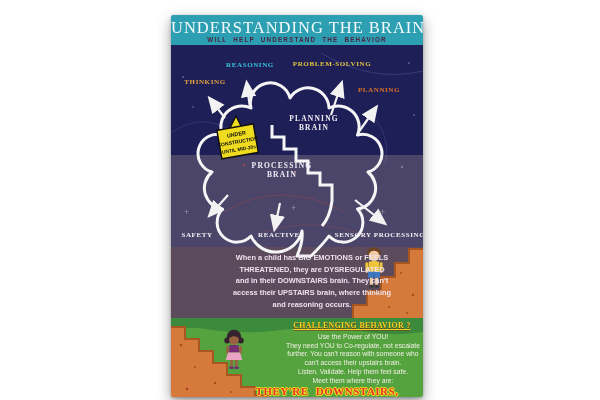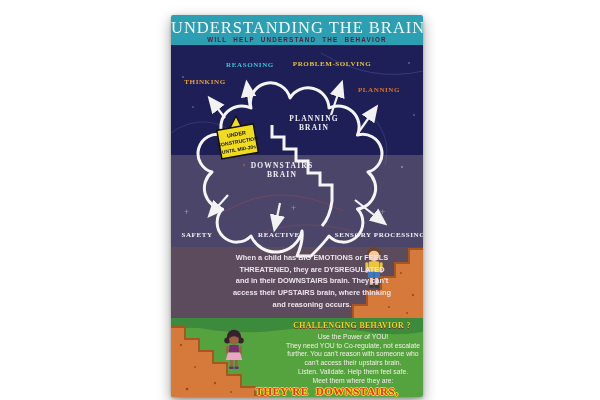--- a/index.html
+++ b/index.html
@@ -31,21 +31,21 @@
   .brain-label { position:absolute; transform:translateX(-50%); text-align:center;
                  font-family:"Liberation Serif", serif; font-weight:bold; font-size:7.5px;
                  letter-spacing:1.2px; line-height:9px; color:#f1edf6; white-space:nowrap; }
   .plus { position:absolute; color:rgba(255,255,255,.38); font-size:9px; line-height:9px; }
 
   .para-plum { position:absolute; left:7px; top:237px; width:174px; text-align:center;
                font-size:7.4px; line-height:11.7px; color:#ece3ec; font-weight:bold;margin-left:47px; }
   .challenge-heading { position:absolute; left:110px; top:306px; width:142px; text-align:center;
                font-family:"Liberation Serif", serif; font-weight:bold; font-size:7.8px;
                letter-spacing:0.4px; color:#f4d320; white-space:nowrap;
-               text-shadow:0 0.5px 0 #7c2a1a; }
+               text-shadow:0 0.5px 0 #7c2a1a;text-decoration:underline; }
   .para-green { position:absolute; left:92px; top:318px; width:180px; text-align:center;
                 font-size:6.8px; line-height:8.7px; color:#f2efe6; }
   .punchline { position:absolute; left:60px; top:370px; width:192px; text-align:center;
                font-family:"Liberation Serif", serif; font-weight:bold; font-size:11px;
                letter-spacing:0.5px; word-spacing:4px; white-space:nowrap;
                text-shadow:-1px 0 0 #f5e11e, 1px 0 0 #f5e11e, 0 -1px 0 #f5e11e, 0 1px 0 #f5e11e; }
 </style>
 </head>
 <body>
 
@@ -173,21 +173,21 @@
     <div class="fn-label" style="left: 34px; top: 63px; color: rgb(231, 164, 60);">THINKING</div>
     <div class="fn-label" style="left: 79px; top: 46px; color: rgb(56, 197, 216);">REASONING</div>
     <div class="fn-label" style="left: 161px; top: 45px; color: rgb(227, 195, 63);">PROBLEM-SOLVING</div>
     <div class="fn-label" style="left: 208px; top: 71px; color: rgb(223, 115, 32);">PLANNING</div>
 
     <div class="brain-label" style="left:143px; top:99px;">
       <div>PLANNING</div>
       <div>BRAIN</div>
     </div>
     <div class="brain-label" style="left:111px; top:146px;">
-      <div>DOWNSTAIRS</div>
+      <div>PROCESSING</div>
       <div>BRAIN</div>
     </div>
 
     <div class="plus" style="left:13px; top:193px;">+</div>
     <div class="plus" style="left:120px; top:189px;">+</div>
     <div class="plus" style="left:209px; top:193px;">+</div>
     <div class="fn-label" style="left: 26px; top: 216px; color: rgb(244, 241, 246);">SAFETY</div>
     <div class="fn-label" style="left: 100px; top: 216px; color: rgb(244, 241, 246); padding-left: 16px;">REACTIVE</div>
     <div class="fn-label" style="left: 209px; top: 216px; color: rgb(244, 241, 246);">SENSORY PROCESSING</div>
 

